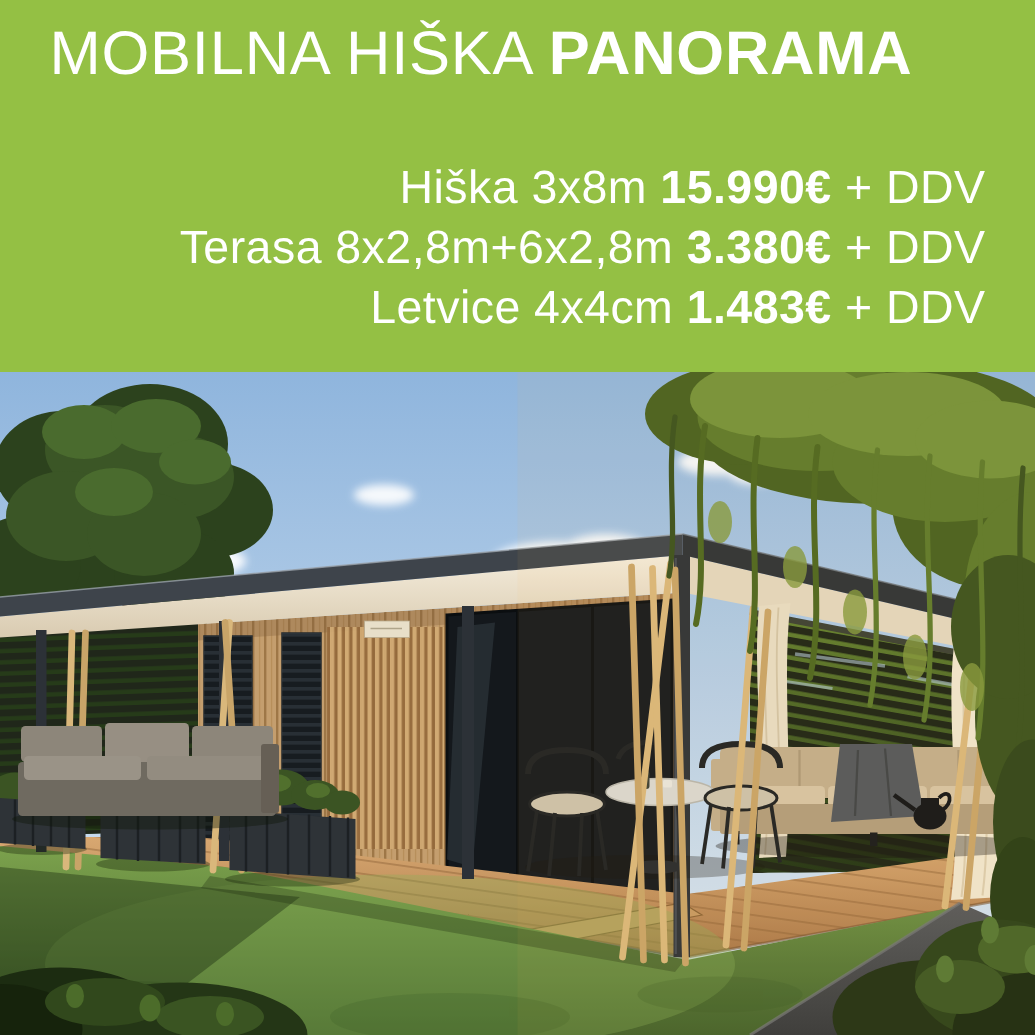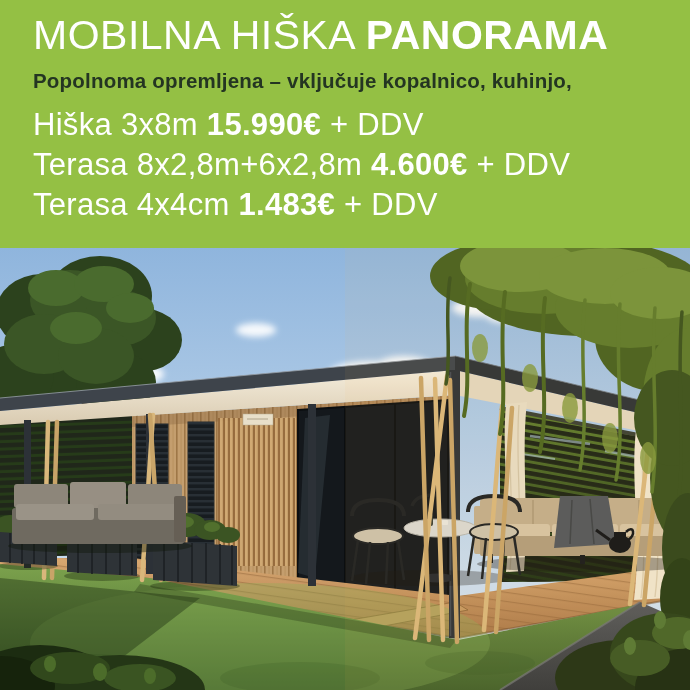--- a/index.html
+++ b/index.html
@@ -2,37 +2,37 @@
 <html><head>
 <meta charset="utf-8">
 <style>
   html,body{margin:0;padding:0;background:#777;}
   .stage{position:relative;width:690px;height:690px;overflow:hidden;
          font-family:"Liberation Sans", sans-serif;background:#94c044;}
   .header{position:absolute;left:33px;top:12px;right:33px;}
   .title{font-size:41px;line-height:1.15;color:#ffffff;letter-spacing:.5px;white-space:nowrap;font-weight:400;}
   .title b{font-weight:800;}
   .subtitle{margin-top:9px;font-size:20.5px;line-height:1.24;font-weight:700;color:#243522;letter-spacing:.2px;white-space:nowrap;}
-  .prices{margin-top:11px;}
+  .prices{margin-top:11px;text-align:right;}
   .price-row{font-size:31px;line-height:1.3;color:#ffffff;font-weight:400;letter-spacing:.3px;white-space:nowrap;}
   .price-row b{font-weight:800;}
   .photo{position:absolute;left:0;top:248px;width:690px;height:442px;}
   .photo svg{display:block;}
 </style>
 </head>
 <body>
 
 <div class="stage">
   <div class="header">
     <div class="title"><span>MOBILNA HIŠKA</span> <b>PANORAMA</b></div>
-    <div class="subtitle"><span>Popolnoma opremljena – vključuje kopalnico, kuhinjo,</span><br></div>
+    <div class="subtitle"><br></div>
     <div class="prices">
       <div class="price-row"><span>Hiška 3x8m</span> <b>15.990€</b> <span>+ DDV</span></div>
-      <div class="price-row"><span>Terasa 8x2,8m+6x2,8m</span> <b>4.600€</b> <span>+ DDV</span></div>
-      <div class="price-row"><span>Terasa 4x4cm</span> <b>1.483€</b> <span>+ DDV</span></div>
+      <div class="price-row"><span>Terasa 8x2,8m+6x2,8m</span> <b>3.380€</b> <span>+ DDV</span></div>
+      <div class="price-row"><span>Letvice 4x4cm</span> <b>1.483€</b> <span>+ DDV</span></div>
     </div>
   </div>
 
   <div class="photo">
   <svg viewBox="0 0 690 442" width="690" height="442" xmlns="http://www.w3.org/2000/svg">
     <defs>
       <linearGradient id="sky" x1="0" y1="0" x2="0" y2="1">
         <stop offset="0" stop-color="#8fb5dd"></stop>
             <stop offset="0.65" stop-color="#c3d8ec"></stop>
             <stop offset="1" stop-color="#e0eaf4"></stop>

